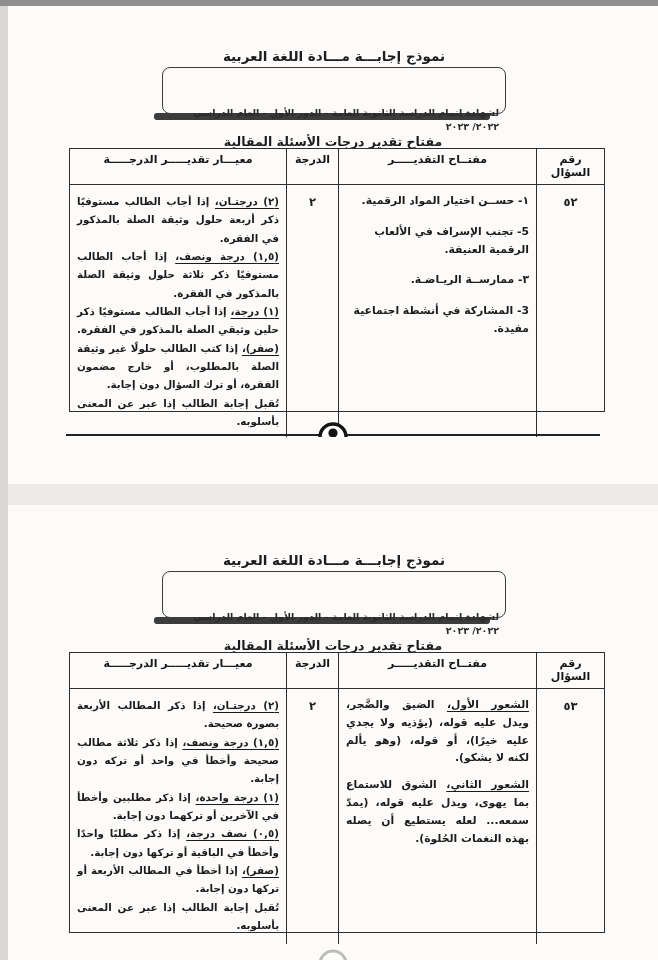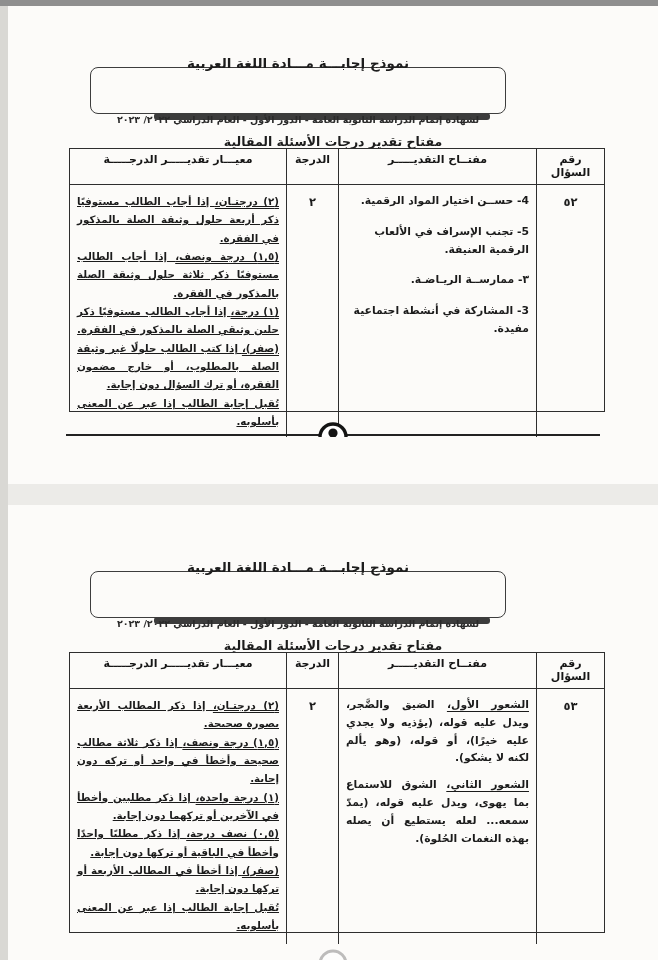--- a/index.html
+++ b/index.html
@@ -14,21 +14,21 @@
   }
   .top-strip { position:absolute; top:0; left:0; width:658px; height:6px; background:#8f8f8f; }
   .left-edge { position:absolute; top:6px; left:0; width:8px; height:954px; background:#d9d8d4; }
 
   .page { position:absolute; left:8px; width:650px; background:#fcfbf9; direction:rtl; }
   .page-1 { top:6px; height:478px; }
   .page-2 { top:505px; height:455px; }
 
   
   .header-box {
-    position:absolute; right:152px; width:416px; height:47px;
+    position:absolute; right:152px; width:344px; height:47px;
     border:1.6px solid #3d3d3d; border-radius:8px; background:#fcfbf9;
     display:flex; flex-direction:column; align-items:center; justify-content:center;
     z-index:2; padding:2px 6px;
   }
   .page-1 .header-box { top:61px; }
   .page-2 .header-box { top:66px; }
   .header-title { font-size:13.5px; font-weight:700; color:#1d1d1d; letter-spacing:0; line-height:1.4; }
   .header-subtitle { font-size:9.5px; font-weight:700; color:#2a2a2a; line-height:1.5;margin-top:40px; }
   .header-shadow {
     position:absolute; right:168px; width:336px; height:7px;
@@ -62,21 +62,21 @@
   .page-1 .t-body { height:238px; }
   .page-2 .t-body { height:255px; }
   .t-cell:not(:last-child) { border-left:1.5px solid #2e2e2e; }
   .t-body .t-cell { padding:7px 7px; font-weight:700; color:#1b1b1b; }
 
   .cell-num { text-align:center; font-size:11.5px; padding-top:10px !important; }
 
   .key-cell { font-size:10.8px; line-height:1.65; text-align:right; }
   .page-1 .key-item { margin-bottom:13px; }
   .page-2 .key-item { margin-bottom:9px; text-align:justify; }
-  .crit-cell { font-size:10.3px; line-height:1.78; text-align:justify;text-decoration:underline; }
+  .crit-cell { font-size:10.3px; line-height:1.78; text-align:justify; }
   .crit-item { margin:0; }
   .lead { text-decoration:underline; text-underline-offset:2.5px; }
 
   
   .divider { position:absolute; left:0; width:100%; height:22px; }
   .page-1 .divider { top:414px; }
   .divider .d-line {
     position:absolute; top:14px; right:58px; left:58px; height:2px; background:#222;
   }
   .divider .d-emblem { position:absolute; top:0; right:50%; transform:translateX(50%); }
@@ -103,21 +103,21 @@
     <div class="rubric-table">
       <div class="t-row t-head">
         <div class="t-cell">رقم السؤال</div>
         <div class="t-cell">مفتــاح التقديـــــر</div>
         <div class="t-cell">الدرجة</div>
         <div class="t-cell">معيـــار تقديـــــر الدرجـــــة</div>
       </div>
       <div class="t-row t-body">
         <div class="t-cell cell-num">٥٢</div>
         <div class="t-cell key-cell">
-          <div class="key-item"><span>4- حســن اختيار المواد الرقمية.</span></div>
+          <div class="key-item"><span>١- حســن اختيار المواد الرقمية.</span></div>
           <div class="key-item"><span>5- تجنب الإسراف في الألعاب الرقمية العنيفة.</span></div>
           <div class="key-item"><span>٣- ممارســة الريـاضـة.</span></div>
           <div class="key-item"><span>3- المشاركة في أنشطة اجتماعية مفيدة.</span></div>
         </div>
         <div class="t-cell cell-num">٢</div>
         <div class="t-cell crit-cell">
           <p class="crit-item"><span class="lead">(٢) درجتـان،</span><span> إذا أجاب الطالب مستوفيًا ذكر أربعة حلول وثيقة الصلة بالمذكور في الفقرة.</span></p>
           <p class="crit-item"><span class="lead">(١,٥) درجة ونصف،</span><span> إذا أجاب الطالب مستوفيًا ذكر ثلاثة حلول وثيقة الصلة بالمذكور في الفقرة.</span></p>
           <p class="crit-item"><span class="lead">(١) درجة،</span><span> إذا أجاب الطالب مستوفيًا ذكر حلين وثيقي الصلة بالمذكور في الفقرة.</span></p>
           <p class="crit-item"><span class="lead">(صفر)،</span><span> إذا كتب الطالب حلولًا غير وثيقة الصلة بالمطلوب، أو خارج مضمون الفقرة، أو ترك السؤال دون إجابة.</span></p>

